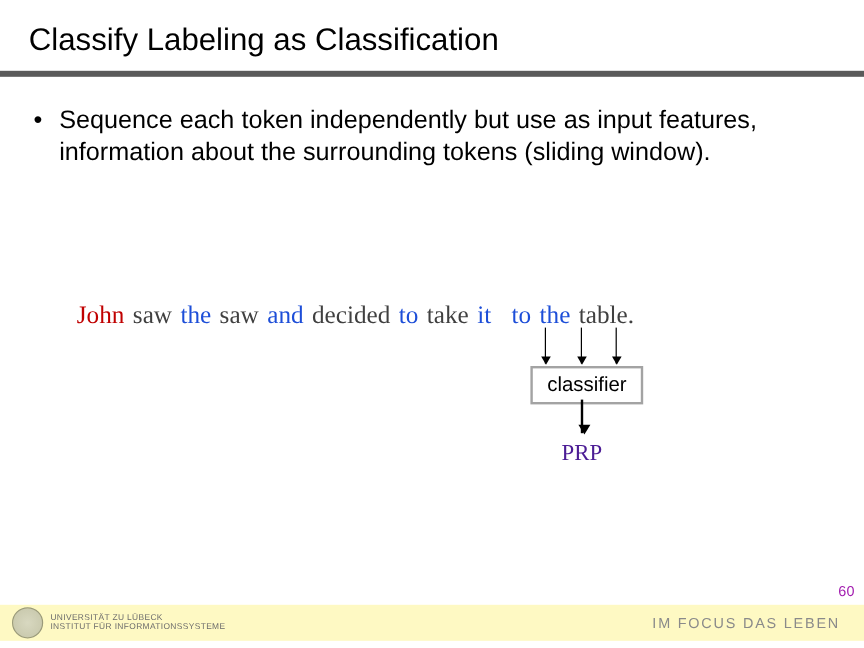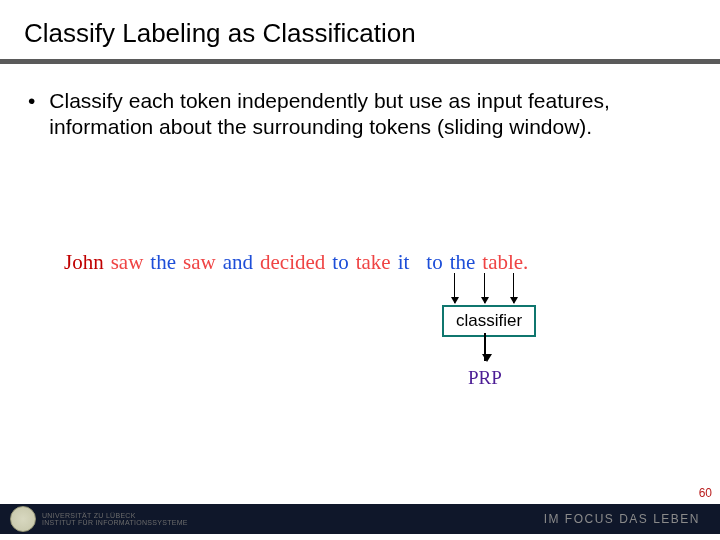--- a/index.html
+++ b/index.html
@@ -34,42 +34,42 @@
   .sentence {
     position: absolute;
     top: 250px;
     left: 64px;
     font-family: "Times New Roman", serif;
     font-size: 21px;
     white-space: nowrap;
   }
   .tok { display: inline-block; margin-right: 7px; text-align: right; }
   .red { color: #c00000; }
-  .blue { color: #ef4444; }
+  .blue { color: #404040; }
   .green { color: #1d4ed8; }
   .arrow-in {
     position: absolute;
     width: 0;
     border-left: 1px solid #000;
   }
   .arrow-in::after {
     content: '';
     position: absolute;
     bottom: -1px;
     left: -4px;
     width: 0; height: 0;
     border-left: 4px solid transparent;
     border-right: 4px solid transparent;
     border-top: 7px solid #000;
   }
   .classifier-box {
     position: absolute;
     top: 305px;
     left: 442px;
-    border: 2px solid #0f766e;
+    border: 2px solid #a3a3a3;
     background: #fff;
     padding: 4px 12px;
     font-size: 17px;
   }
   .arrow-out {
     position: absolute;
     top: 333px;
     left: 484px;
     width: 0;
     height: 28px;
@@ -92,21 +92,21 @@
     font-family: "Times New Roman", serif;
     font-size: 19px;
     color: #4c1d95;
   }
   .footer-bar {
     position: absolute;
     bottom: 6px;
     left: 0;
     width: 720px;
     height: 30px;
-    background: #0f172a;
+    background: #fef9c3;
   }
   .footer-logo {
     position: absolute;
     left: 10px;
     top: 2px;
     display: flex;
     align-items: center;
     gap: 6px;
   }
   .seal {
@@ -122,32 +122,32 @@
     top: 8px;
     font-size: 12px;
     letter-spacing: 1.5px;
     color: #8a8a8a;
   }
   .page-num {
     position: absolute;
     right: 8px;
     bottom: 40px;
     font-size: 12px;
-    color: #b91c1c;
+    color: #a21caf;
   }
 </style>
 </head>
 <body>
 
 <div class="title">Classify Labeling as Classification</div>
 <div class="title-rule"></div>
 
 <div class="bullet">
   <span class="dot">•</span>
-  <span>Classify each token independently but use as input features, information about the surrounding tokens (sliding window).</span>
+  <span>Sequence each token independently but use as input features, information about the surrounding tokens (sliding window).</span>
 </div>
 
 <div class="sentence" id="sentence"><span class="tok red">John</span><span class="tok blue">saw</span><span class="tok green">the</span><span class="tok blue">saw</span><span class="tok green">and</span><span class="tok blue">decided</span><span class="tok green">to</span><span class="tok blue">take</span><span class="tok green">it</span><span class="tok green" style="margin-left: 10px;">to</span><span class="tok green">the</span><span class="tok blue">table.</span></div>
 
 <div class="arrow-in" style="top:273px; left:454px; height:30px;"></div>
 <div class="arrow-in" style="top:273px; left:484px; height:30px;"></div>
 <div class="arrow-in" style="top:273px; left:513px; height:30px;"></div>
 
 <div class="classifier-box">classifier</div>
 

